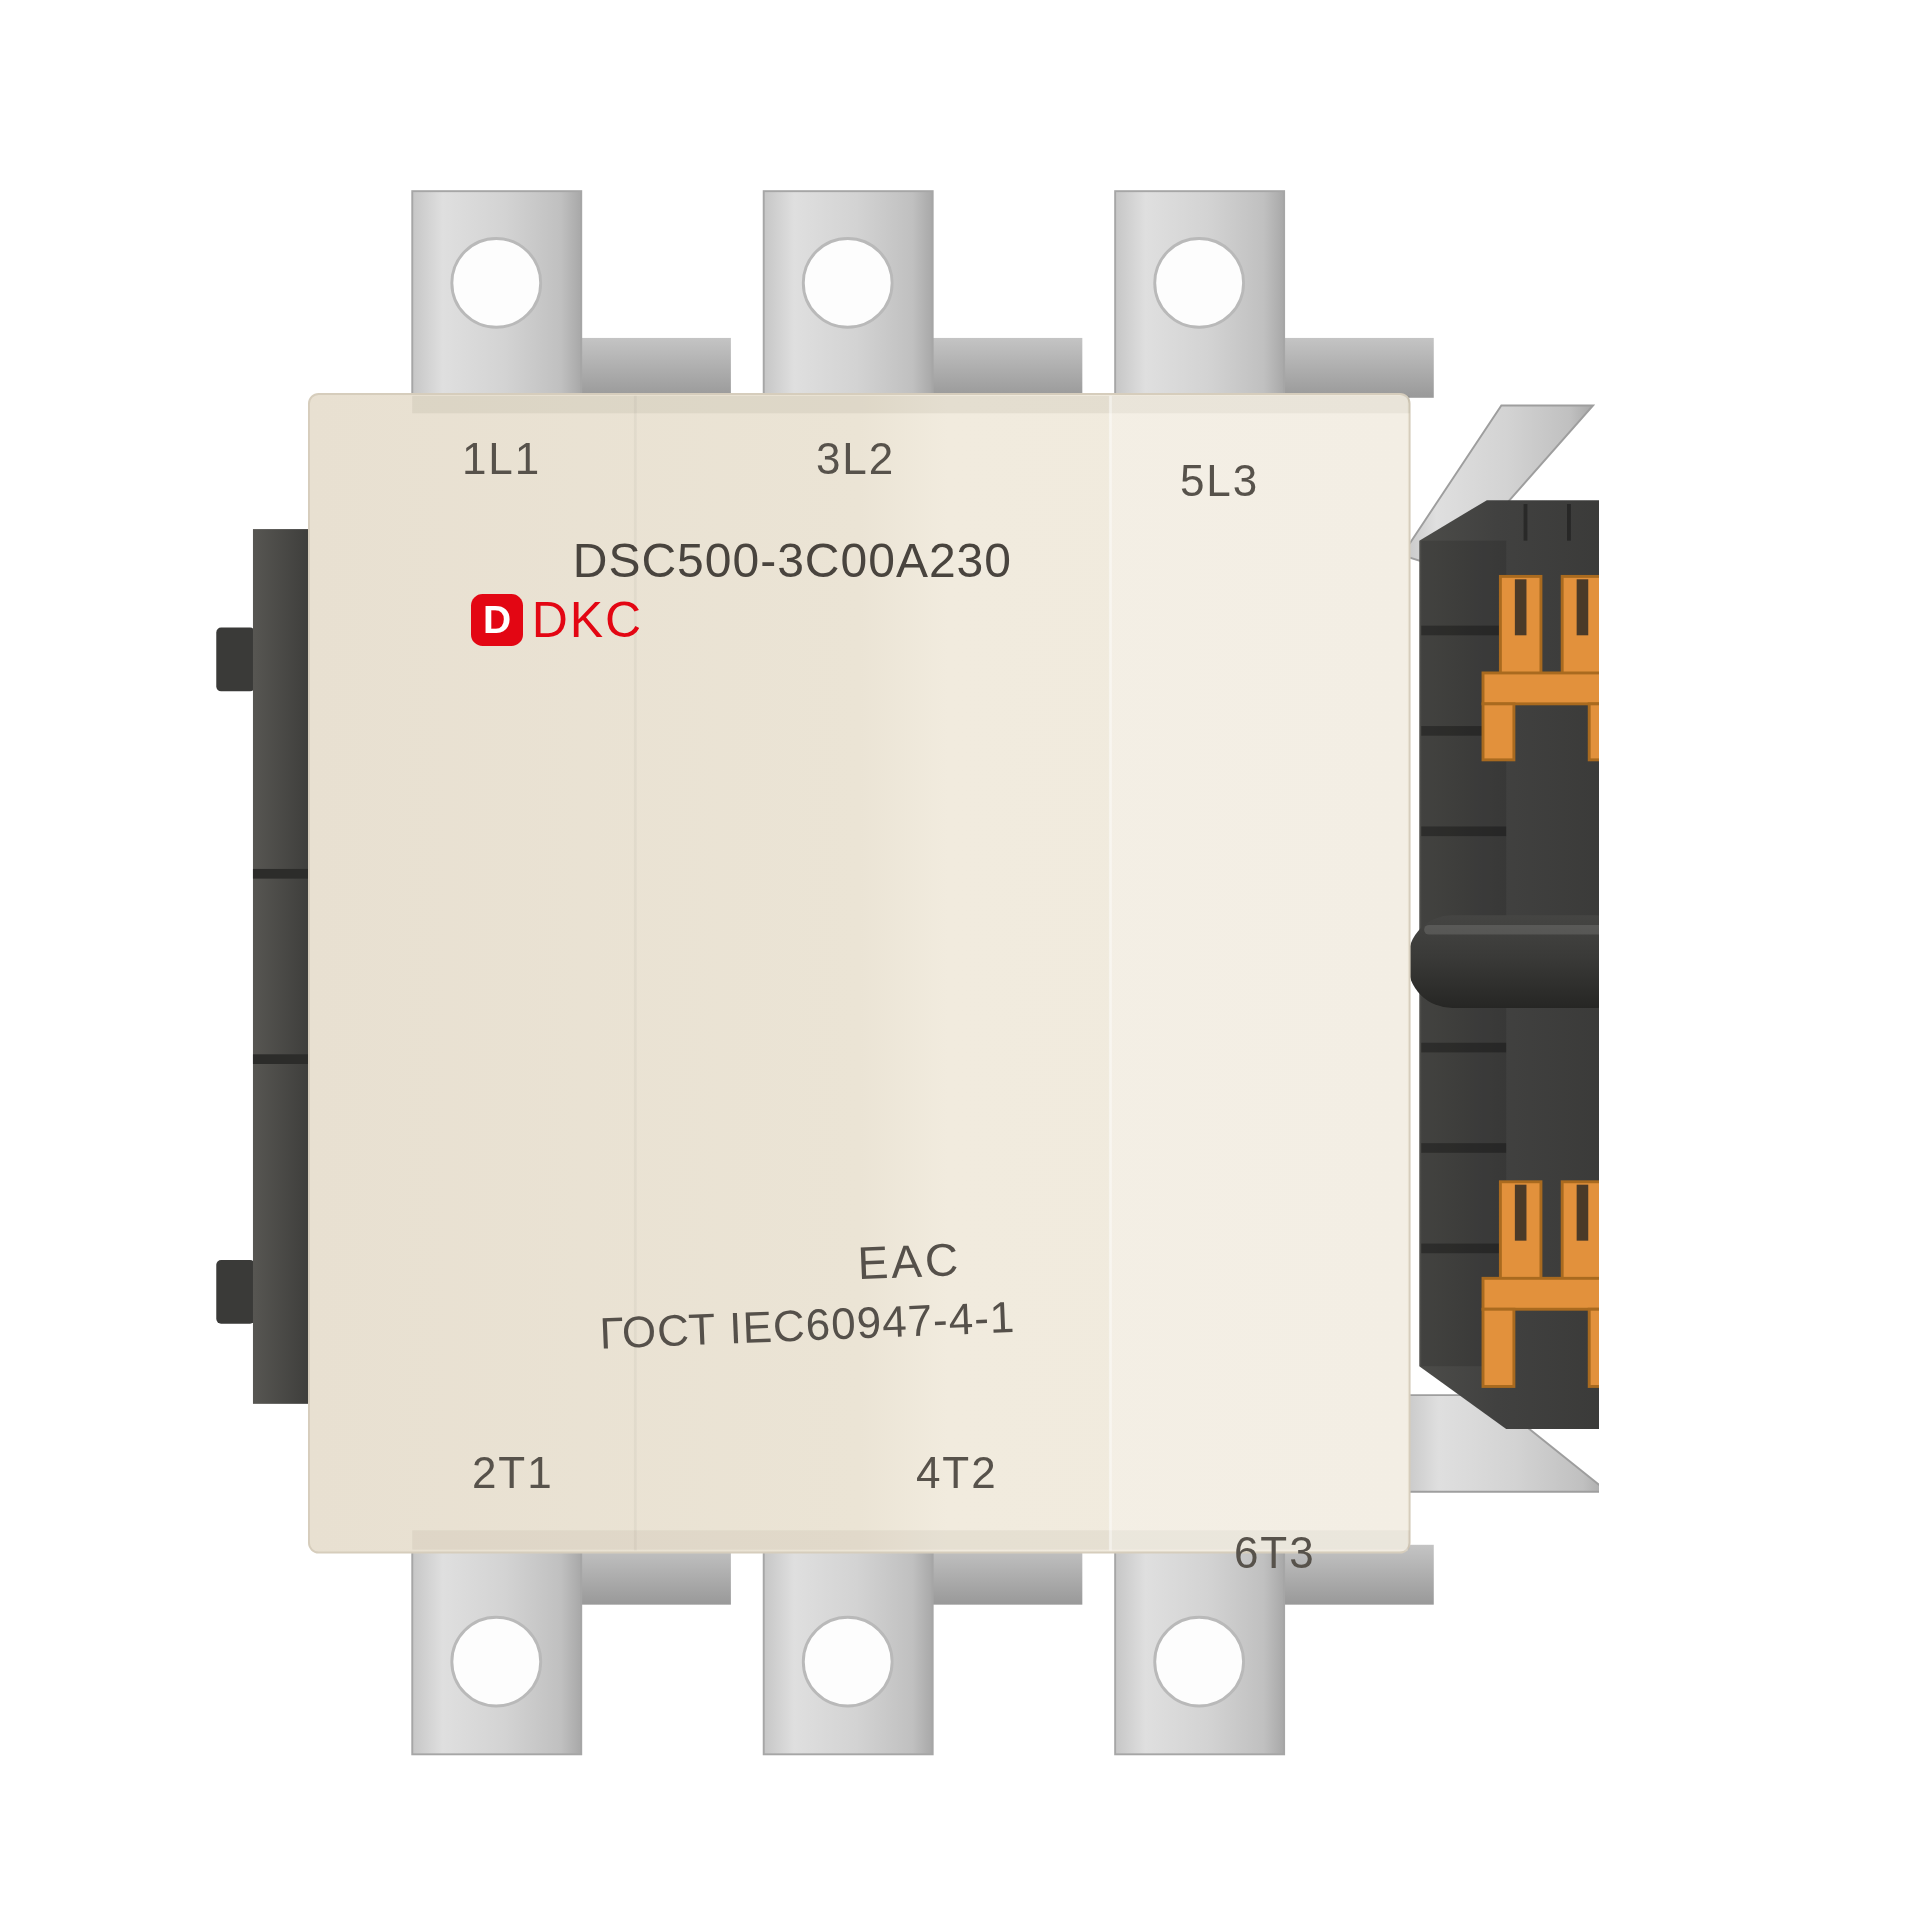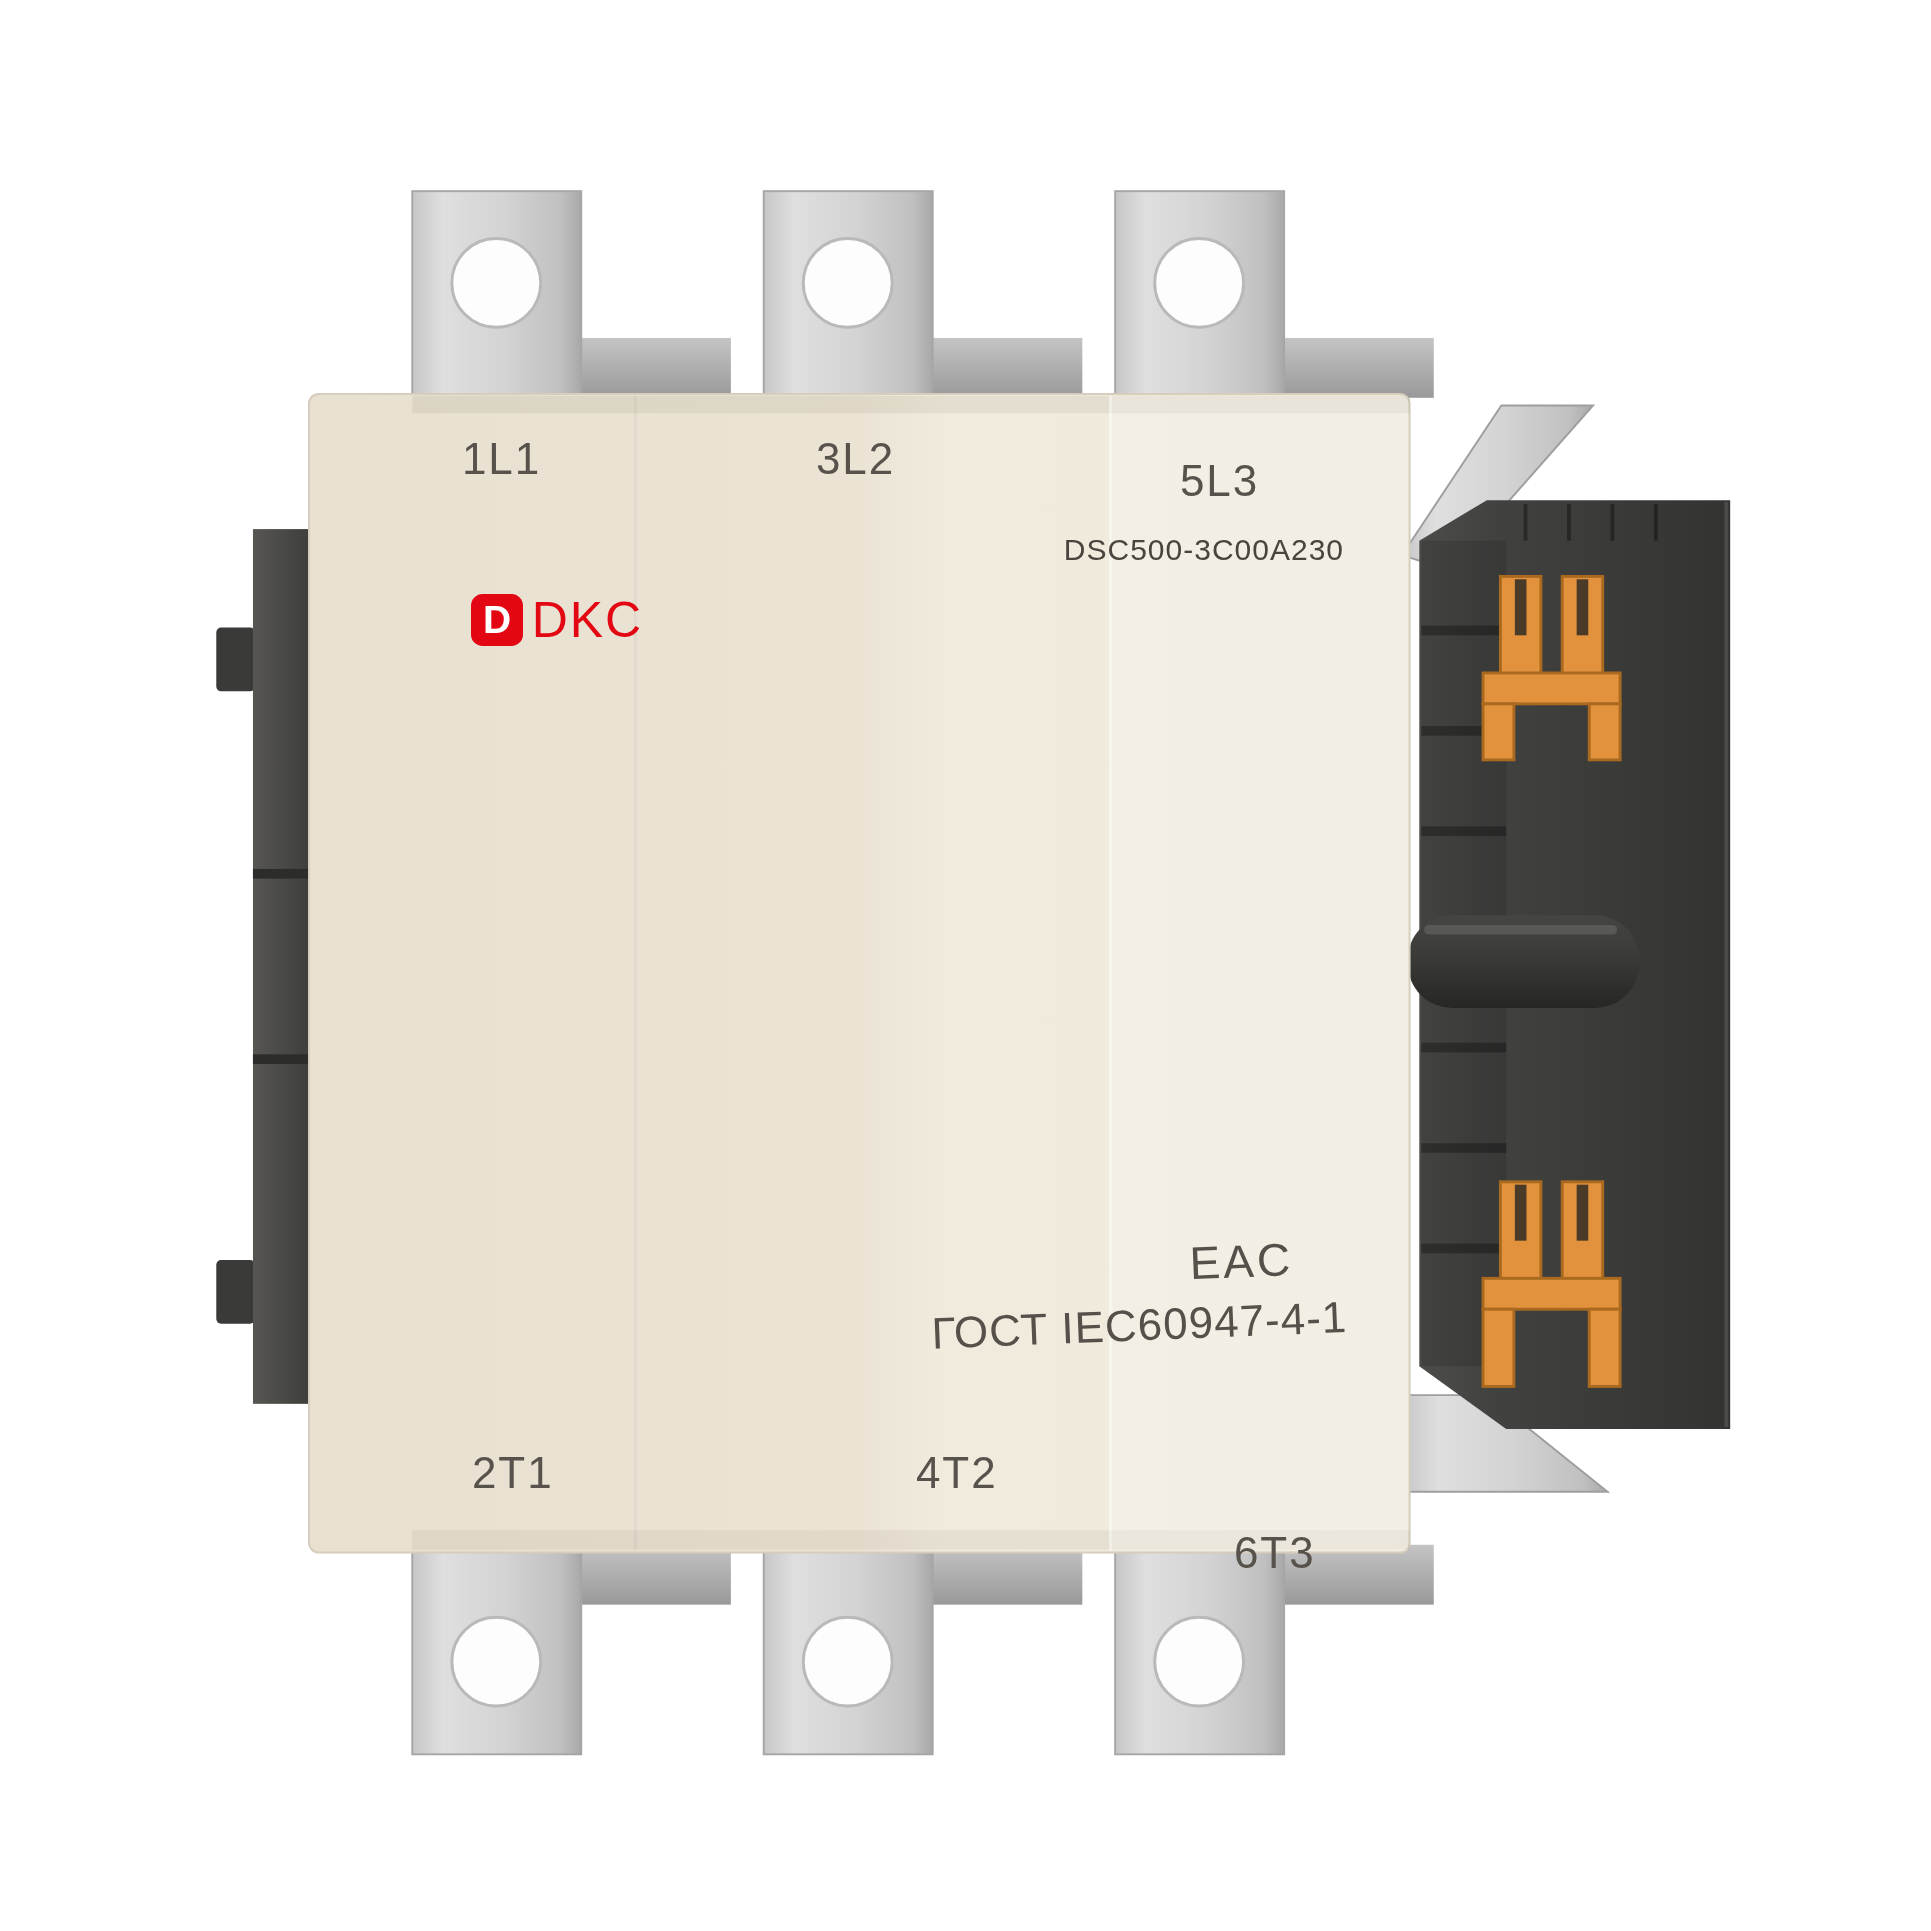--- a/index.html
+++ b/index.html
@@ -1,33 +1,33 @@
 <!DOCTYPE html>
 <html><head>
 <meta charset="utf-8">
 <style>
   html,body{margin:0;padding:0;background:#ffffff;}
   #stage{
     position:relative;
-    width:1931px;height:1931px;
+    width:1599px;height:1931px;
     background:#ffffff;
     overflow:hidden;
     font-family:"Liberation Sans",sans-serif;
   }
   #device-art{position:absolute;left:0;top:0;}
   .label{
     position:absolute;
     font-size:44px;
     letter-spacing:1.9px;
     color:#57524b;
   }
   .model{
     position:absolute;
     right:587px;top:533px;
-    font-size:30px;
+    font-size:48px;
     letter-spacing:1px;
     font-weight:500;
     color:#49443e;
   }
   .logo{
     position:absolute;
     left:471px;top:591px;
     display:flex;align-items:center;gap:8.7px;
   }
   .logo-icon{

